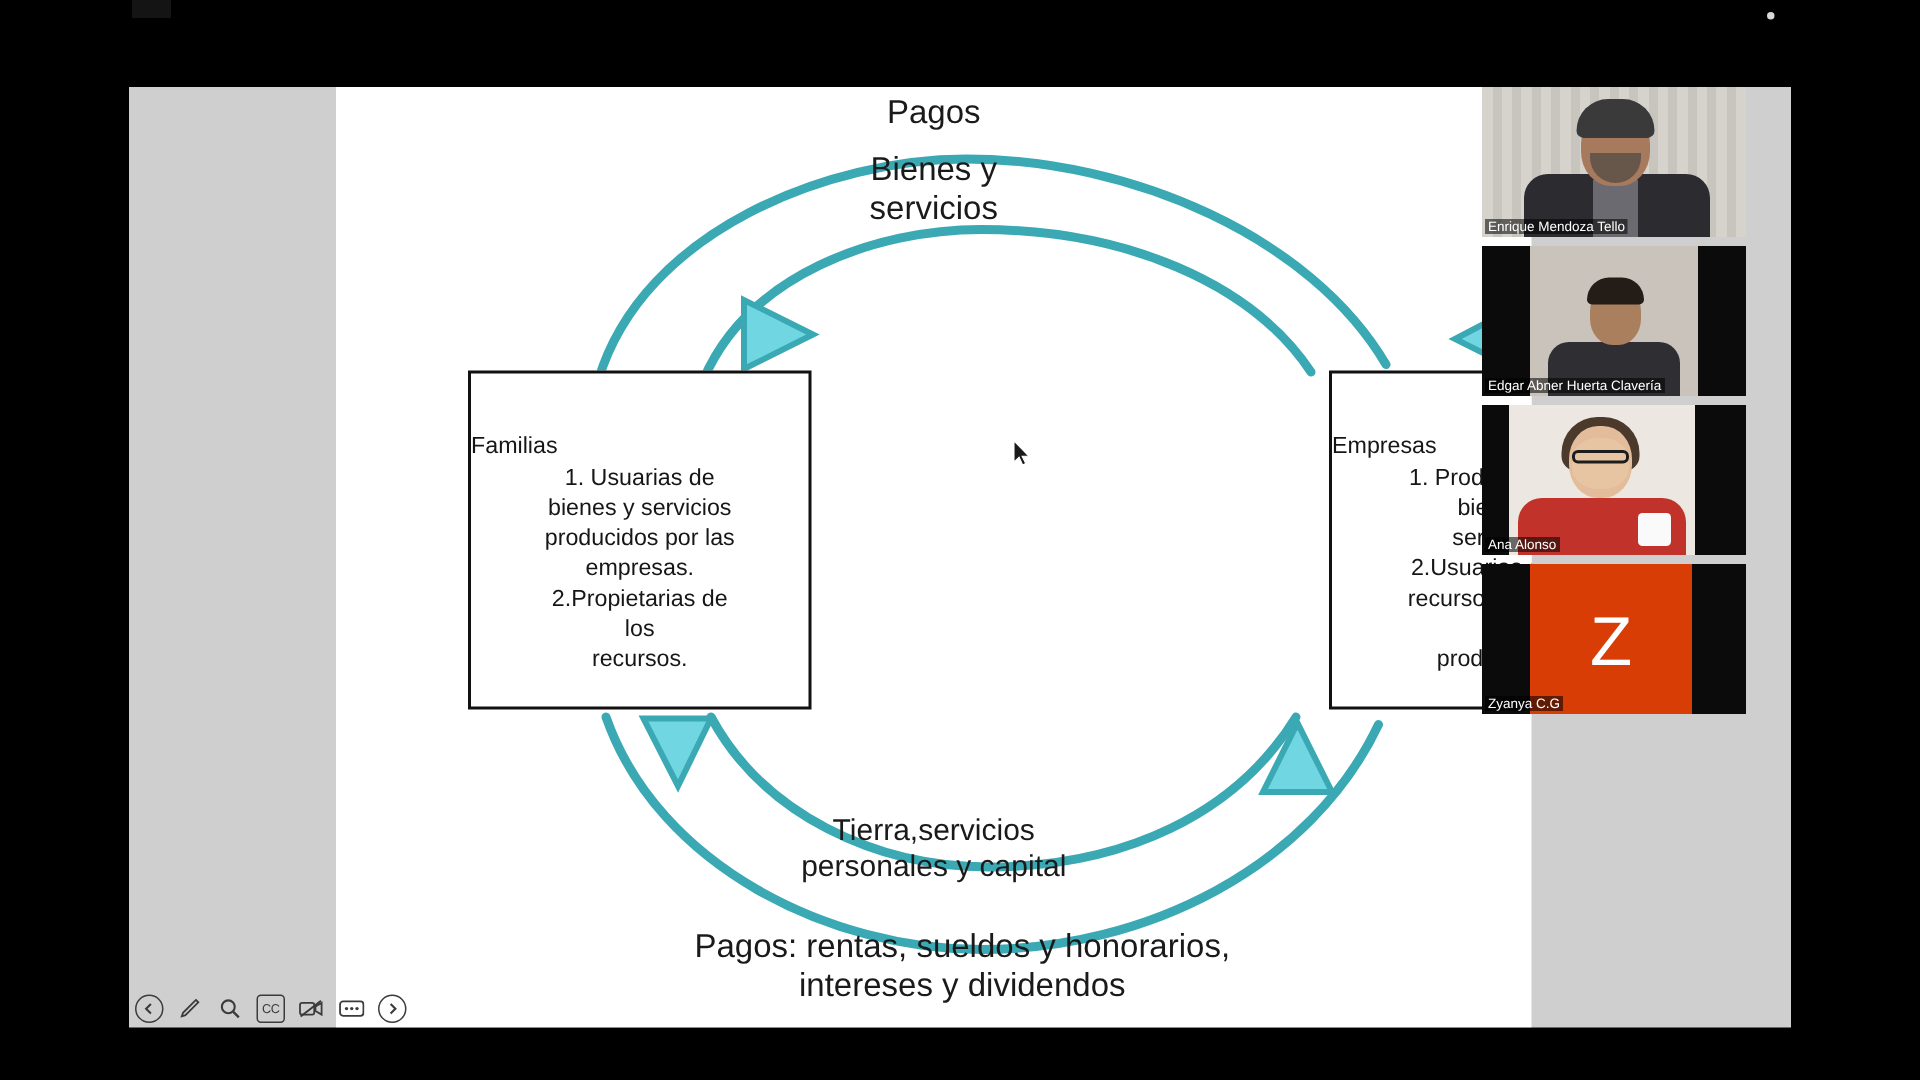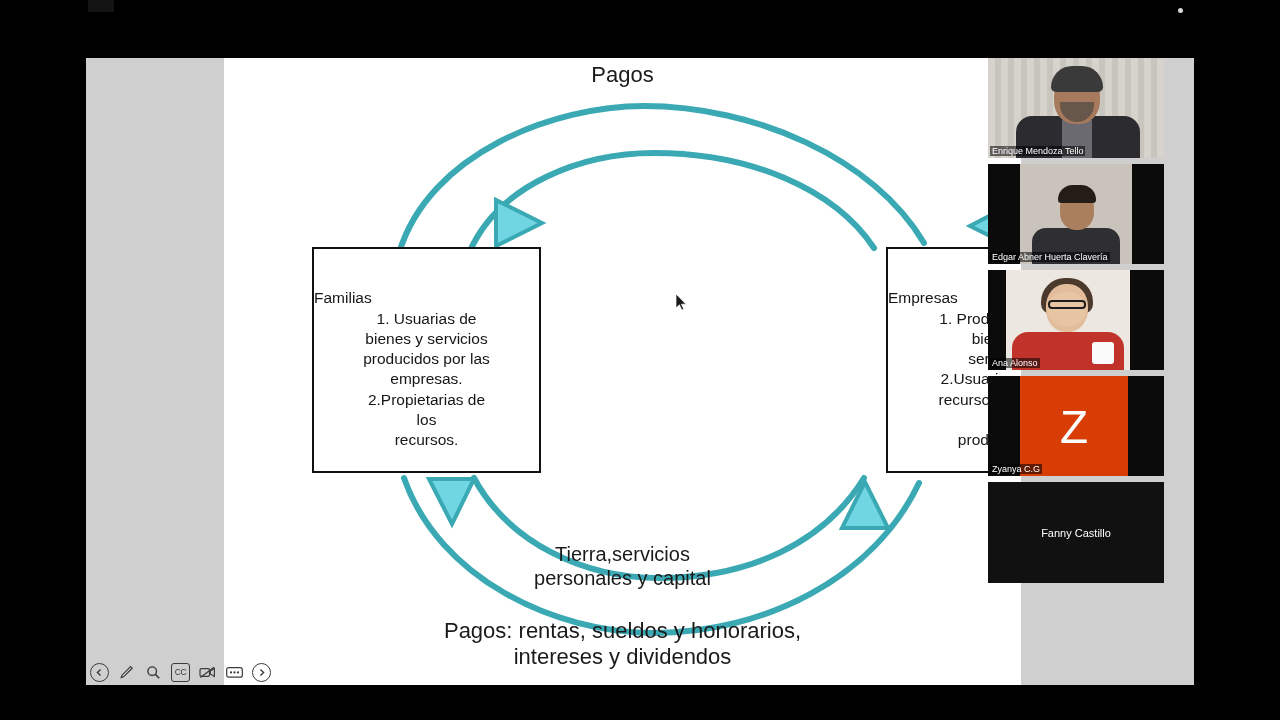--- a/index.html
+++ b/index.html
@@ -80,20 +80,21 @@
     left: 0; top: 42px; width: 797px;
     font-size: 22px;
   }
   #t-tierra {
     left: 0; top: 485px; width: 797px;
     font-size: 20px;
   }
   #t-pagos-bottom {
     left: 0; top: 560px; width: 797px;
     font-size: 22px;
+    padding-left: 19px;
   }
 
   .box {
     position: absolute;
     border: 2px solid #111111;
     background: #ffffff;
     box-sizing: border-box;
   }
   #box-familias {
     left: 88px;
@@ -287,20 +288,22 @@
 
         <path d="M 250 420 C 285 485, 360 520, 435 520 C 525 520, 600 485, 640 420" fill="none" stroke="#3aa9b4" stroke-width="6" stroke-linecap="round"></path>
 
         <polygon points="272,142 272,188 318,165" fill="#6fd6e2" stroke="#3aa9b4" stroke-width="4"></polygon>
         <polygon points="790,145 790,190 746,168" fill="#6fd6e2" stroke="#3aa9b4" stroke-width="4"></polygon>
         <polygon points="205,421 250,421 228,466" fill="#6fd6e2" stroke="#3aa9b4" stroke-width="4"></polygon>
         <polygon points="618,470 664,470 641,424" fill="#6fd6e2" stroke="#3aa9b4" stroke-width="4"></polygon>
       </svg>
 
       <div class="slide-text" id="t-pagos-top">Pagos</div>
+      <div class="slide-text" id="t-bienes">Bienes y
+servicios</div>
       <div class="slide-text" id="t-tierra">Tierra,servicios
 personales y capital</div>
       <div class="slide-text" id="t-pagos-bottom">Pagos: rentas, sueldos y honorarios,
 intereses y dividendos</div>
 
       <div class="box" id="box-familias">
         <div class="box-title">Familias</div>
         <div class="box-body">1. Usuarias de
 bienes y servicios
 producidos por las
@@ -361,24 +364,20 @@
       <div class="tile-name">Ana Alonso</div>
     </div>
 
     <div class="tile" id="tile-3">
       <div id="v3-bg"></div>
       <div id="v3-sq"></div>
       <div id="v3-letter">Z</div>
       <div class="tile-name">Zyanya C.G</div>
     </div>
 
-    <div class="tile" id="tile-4">
-      <div id="v4-bg"></div>
-      <div id="v4-label">Fanny Castillo</div>
-    </div>
 
   </div>
 
   <div id="toolbar">
 
     <div class="tb-btn tb-circle">
       <svg width="9" height="9" viewBox="0 0 9 9" xmlns="http://www.w3.org/2000/svg">
         <polyline points="5.6,1.4 2.4,4.5 5.6,7.6" fill="none" stroke="#3b3b3b" stroke-width="1.4"></polyline>
       </svg>
     </div>

